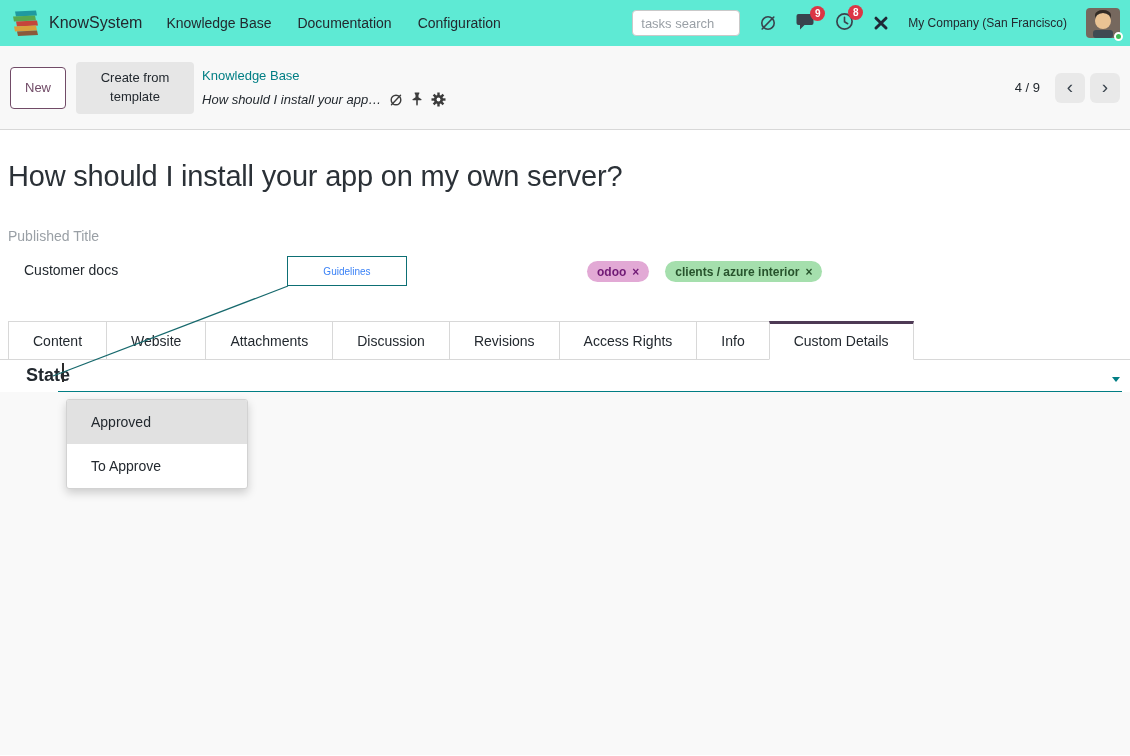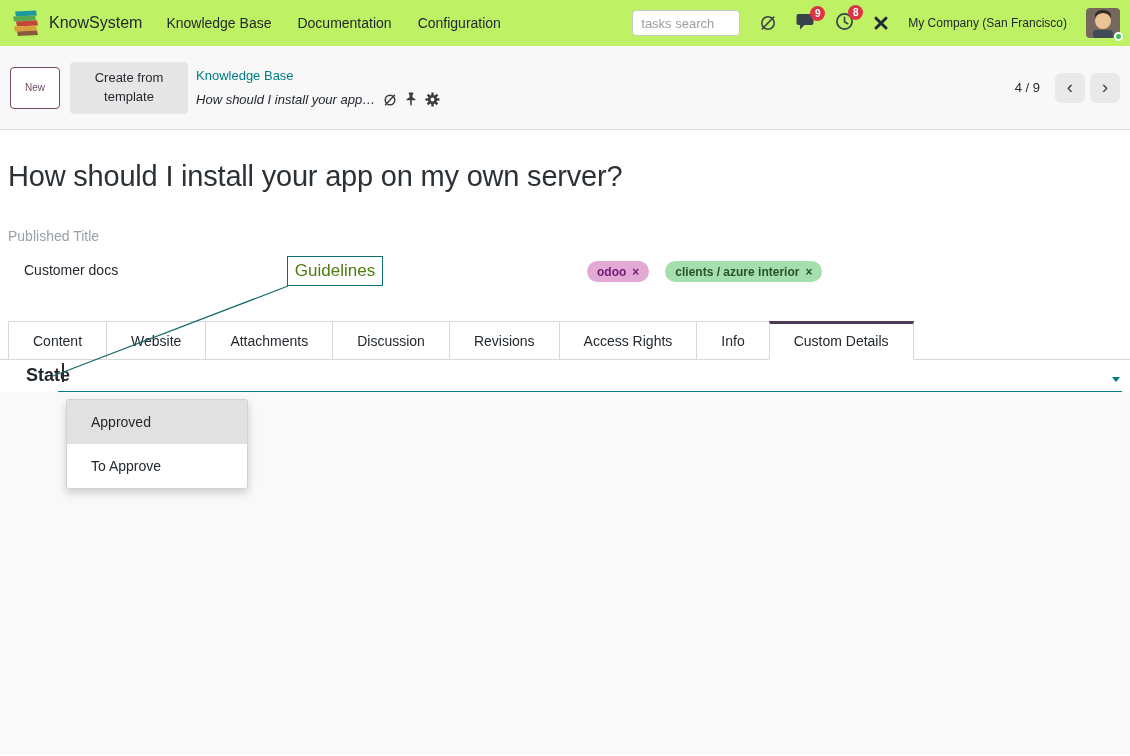--- a/index.html
+++ b/index.html
@@ -2,21 +2,21 @@
 <html><head>
 <meta charset="utf-8">
 <style>
   * { box-sizing: border-box; }
   html, body { margin: 0; padding: 0; }
   body { width: 1130px; height: 756px; overflow: hidden; background: #fff;
          font-family: "Liberation Sans", sans-serif; color: #23292f; }
   .page { position: relative; width: 1130px; height: 756px; }
 
   
-  .navbar { display: flex; align-items: center; height: 46px; padding: 0 10px; background: #bef264; }
+  .navbar { display: flex; align-items: center; height: 46px; padding: 0 10px; background: #5eead4; }
   .logo { display: flex; margin-right: 9px; }
   .app-name { font-size: 16px; margin-right: 24px; cursor: pointer; white-space: nowrap; }
   .nav-menu { display: flex; gap: 26px; font-size: 14px; }
   .nav-menu .menu-item { cursor: pointer; white-space: nowrap; }
   .nav-right { margin-left: auto; display: flex; align-items: center; gap: 19px; }
   .search-input { width: 108px; height: 26px; border: 1px solid #c9c9c9; border-radius: 4px;
                   font-size: 13px; padding: 0 8px; color: #6b7280; font-family: inherit;
                   outline: none; background: #fff; }
   .search-input::placeholder { color: #9aa0a6; }
   .icon-btn { position: relative; background: none; border: none; padding: 0; cursor: pointer;
@@ -28,21 +28,21 @@
   .avatar { position: relative; width: 34px; height: 30px; border-radius: 4px; overflow: visible;
             border: none; padding: 0; background: none; cursor: pointer; }
   .avatar svg { border-radius: 4px; display: block; }
   .status-dot { position: absolute; right: -3px; bottom: -3px; width: 9px; height: 9px;
                 border-radius: 50%; background: #3cba55; border: 2px solid #fff; }
 
   
   .control-panel { display: flex; align-items: center; height: 84px; padding: 0 10px;
                    background: #f8f8f8; border-bottom: 1px solid #d8d8d8; }
   .btn-new { height: 42px; padding: 0 14px; background: #fff; border: 1px solid #714b67;
-             color: #714b67; border-radius: 4px; font-size: 10px; font-family: inherit;
+             color: #714b67; border-radius: 4px; font-size: 13px; font-family: inherit;
              cursor: pointer; margin-right: 10px; }
   .btn-template { width: 118px; height: 52px; background: #e6e6e6; border: none; border-radius: 4px;
                   font-size: 13px; color: #23292f; font-family: inherit; cursor: pointer;
                   line-height: 1.45; padding: 6px 12px; margin-right: 8px; }
   .breadcrumbs { display: flex; flex-direction: column; justify-content: center; gap: 9px; }
   .bc-parent { font-size: 13px; color: #017e84; font-weight: 500; cursor: pointer; text-decoration: none; }
   .bc-row2 { display: flex; align-items: center; gap: 8px; font-style: italic; }
   .bc-current { font-size: 13px; color: #23292f; }
   .bc-icon { background: none; border: none; padding: 0; display: flex; cursor: pointer; }
   .pager { margin-left: auto; display: flex; align-items: center; gap: 5px; }
@@ -55,23 +55,23 @@
   .content { position: relative; width: 1130px; height: 625px; background: #fff; }
   .lower-bg { position: absolute; left: 0; right: 0; top: 262px; bottom: 0; background: #f9f9f9; }
   .page-title { position: absolute; left: 8px; top: 30px; margin: 0; font-size: 29px;
                 font-weight: 400; letter-spacing: -0.2px; color: #2b3137; cursor: text; }
   .published-input { position: absolute; left: 8px; top: 98px; width: 340px; border: none;
                      outline: none; font-size: 14px; font-family: inherit; color: #23292f;
                      background: transparent; padding: 0; }
   .published-input::placeholder { color: #9aa0a6; }
   .category { position: absolute; left: 24px; top: 130px; font-size: 14px; line-height: 21px; cursor: text; }
 
-  .callout { position: absolute; left: 287px; top: 126px; width: 96px; height: 30px;
+  .callout { position: absolute; left: 287px; top: 126px; width: 120px; height: 30px;
              border: 1.5px solid #0d6f74; background: #fff; display: grid; place-items: center;
-             font-size: 17px; color: #4d7c0f; z-index: 6; }
+             font-size: 10px; color: #3b82f6; z-index: 6; }
 
   .tags { position: absolute; left: 587px; top: 131px; display: flex; align-items: center; gap: 16px; }
   .tag { height: 21px; border-radius: 11px; padding: 0 10px; display: flex; align-items: center;
          gap: 6px; font-size: 12px; font-weight: 600; cursor: pointer; white-space: nowrap; }
   .tag-pink { background: #e2a9d5; color: #701a75; }
   .tag-green { background: #a5dfad; color: #27532c; }
   .tag-remove { font-weight: 700; cursor: pointer; }
 
   .tabs { position: absolute; left: 0; right: 0; top: 191px; height: 39px; display: flex;
           padding-left: 8px; border-bottom: 1px solid #d8d8d8; }

